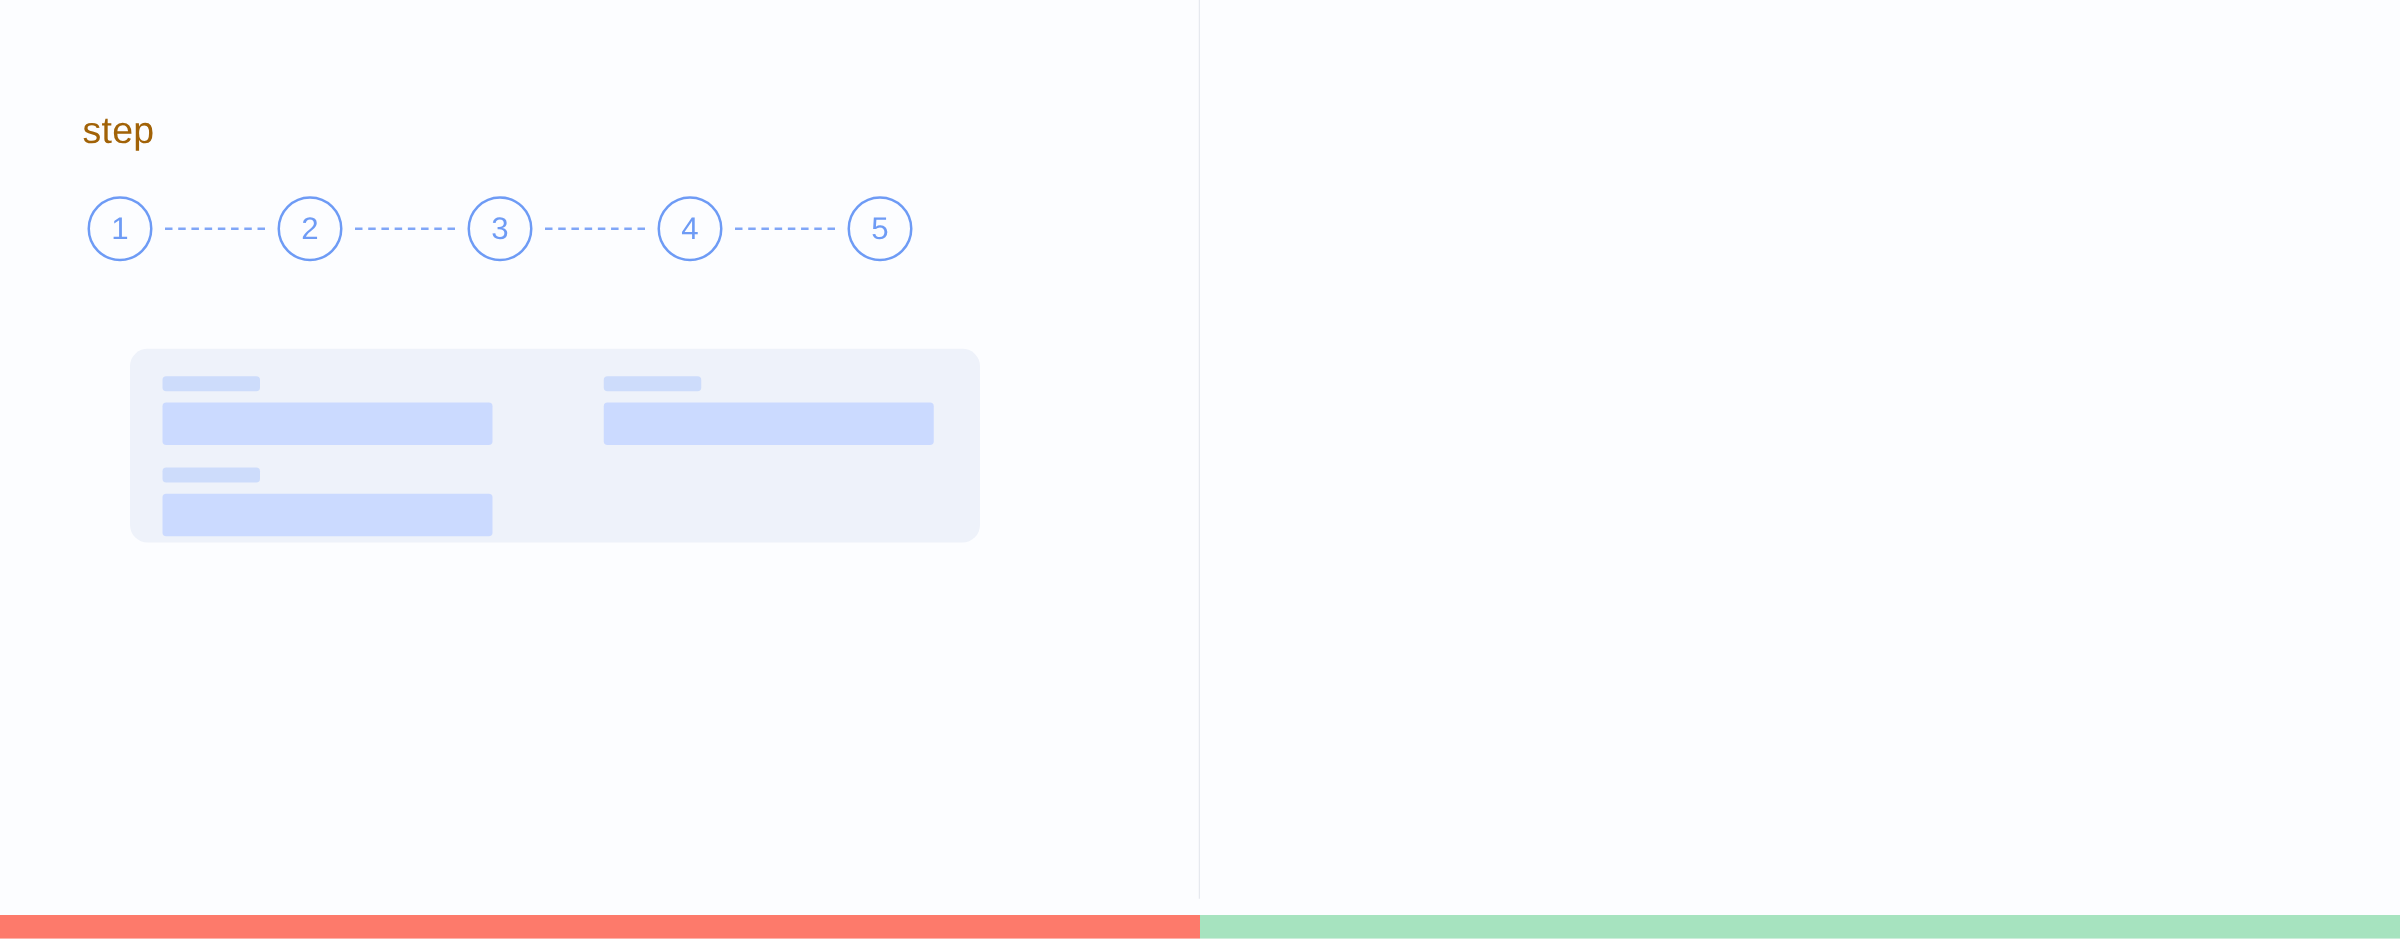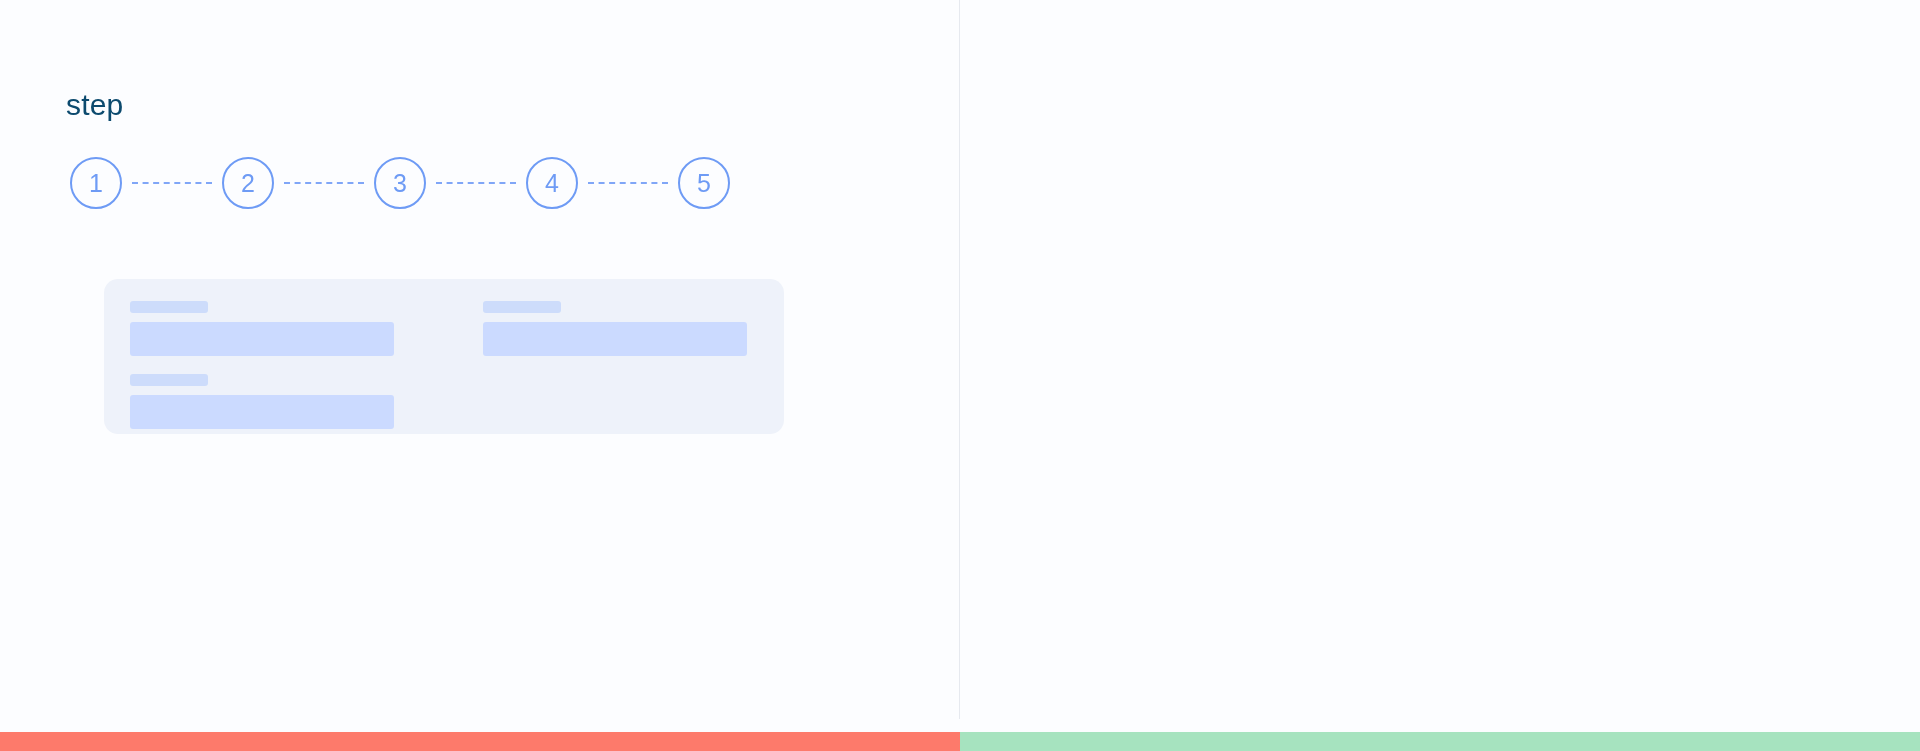--- a/index.html
+++ b/index.html
@@ -42,21 +42,21 @@
     width: 1px;
     height: 719px;
     background: #e6e9ef;
   }
 
   
   .step-label {
     position: absolute;
     font-size: 30px;
     line-height: 30px;
-    color: #0c4a6e;
+    color: #a16207;
     font-family: "Liberation Sans", sans-serif;
     letter-spacing: 0.2px;
     white-space: nowrap;
   }
 
   .panel--left  .step-label { left: 66px; top: 90px; }
 
   
   .stepper {
     position: absolute;

